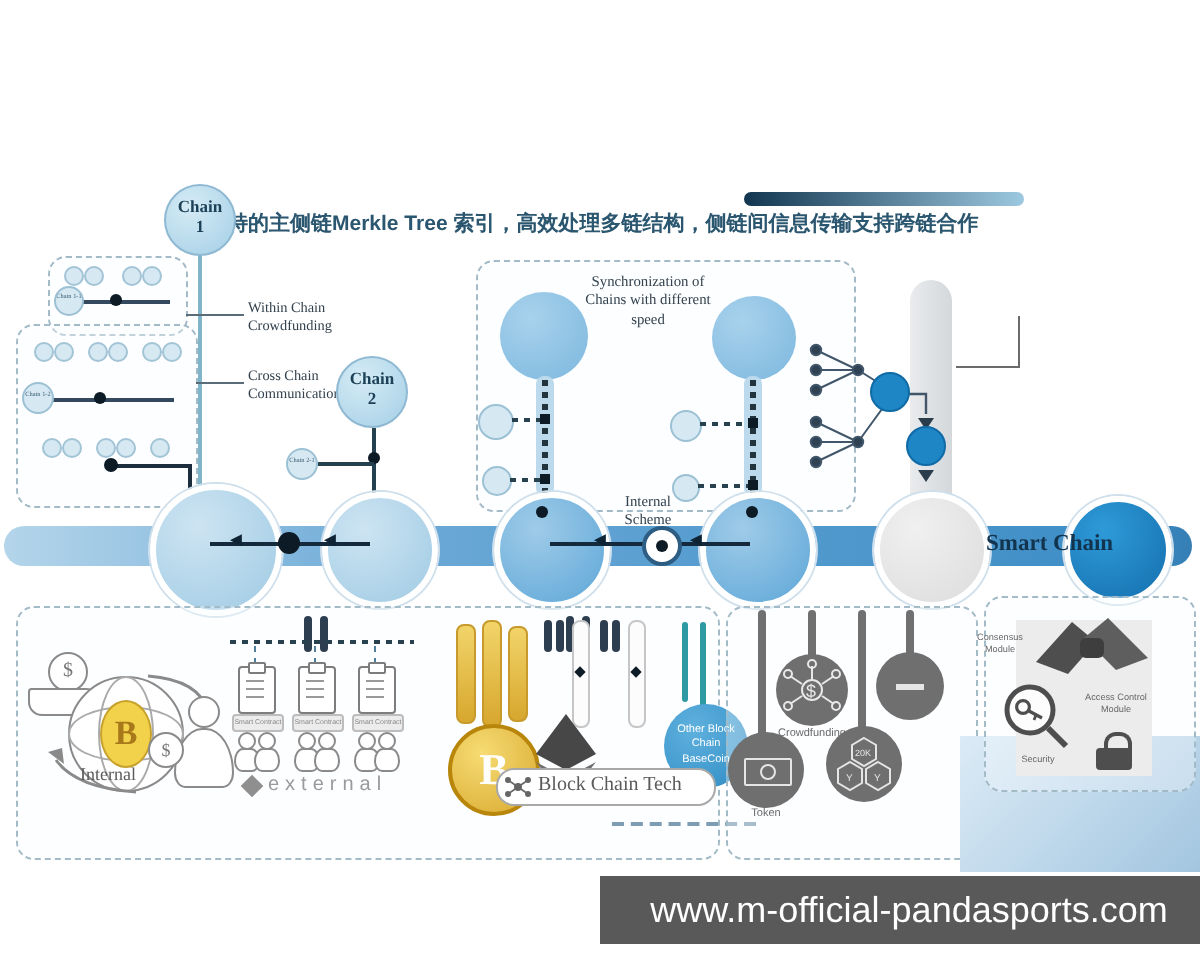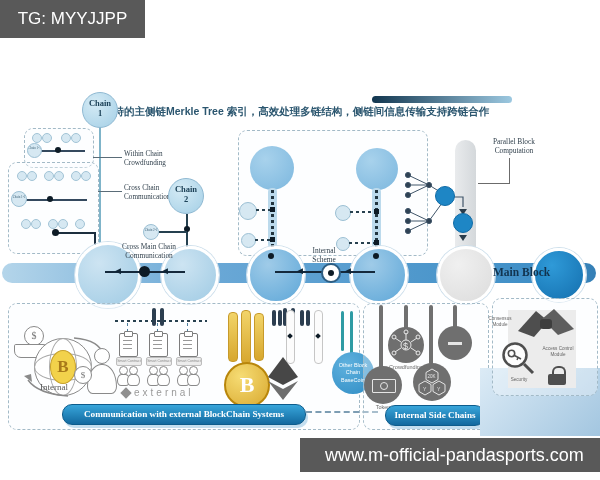--- a/index.html
+++ b/index.html
@@ -94,23 +94,23 @@
   <div class="abs chain-circle" style="left:168px;top:178px;width:36px;height:36px;font-size:8.5px;padding-top:5px;box-sizing:border-box;">
     <div>Chain</div>
     <div>2</div>
   </div>
   <div class="abs" style="left:186px;top:214px;width:2px;height:54px;background:#25404f;"></div>
   <div class="abs dot-black" style="left:184px;top:226px;width:6px;height:6px;"></div>
   <div class="abs dot-black" style="left:184px;top:250px;width:6px;height:6px;"></div>
   <div class="abs tiny-circle" style="left:143px;top:224px;width:16px;height:16px;font-size:3.2px;line-height:1.1;padding-top:4px;box-sizing:border-box;">Chain 2-1</div>
   <div class="abs" style="left:159px;top:231px;width:28px;height:1.5px;background:#25404f;"></div>
 
-  <div class="abs lbl" style="left:112px;top:242px;width:74px;font-size:7.4px;text-align:center;z-index:6;">Cross Main Chain Communication</div>
 
   <div class="abs dashbox" style="left:238px;top:130px;width:188px;height:124px;"></div>
+  <div class="abs lbl" style="left:288px;top:136px;width:72px;font-size:7.4px;text-align:center;">Synchronization of Chains with different speed</div>
 
   <div class="abs" style="left:250px;top:146px;width:44px;height:44px;border-radius:50%;background:radial-gradient(circle at 35% 30%,#a8d2ec,#7cb7de);"></div>
   <div class="abs" style="left:356px;top:148px;width:42px;height:42px;border-radius:50%;background:radial-gradient(circle at 35% 30%,#a8d2ec,#7cb7de);"></div>
 
   <div class="abs stem-blue" style="left:268px;top:188px;height:60px;"></div>
   <div class="abs stem-dots" style="left:271px;top:190px;height:58px;"></div>
   <div class="abs stem-blue" style="left:372px;top:188px;height:60px;"></div>
   <div class="abs stem-dots" style="left:375px;top:190px;height:58px;"></div>
 
   <div class="abs tiny-circle" style="left:239px;top:202px;width:16px;height:16px;"></div>
@@ -148,21 +148,20 @@
       <circle cx="27" cy="20" r="2.6"></circle>
         <circle cx="27" cy="56" r="2.6"></circle>
     </g>
     <path d="M43,32 L61,32 L61,42" stroke="#41566a" stroke-width="1.2" fill="none"></path>
     <circle cx="43" cy="31" r="9.5" fill="#1e86c5" stroke="#0f6aa5"></circle>
     <polygon points="57,44 65,44 61,50" fill="#2b3d4c"></polygon>
     <circle cx="61" cy="58" r="9.5" fill="#1e86c5" stroke="#0f6aa5"></circle>
     <polygon points="57,70 65,70 61,76" fill="#2b3d4c"></polygon>
   </svg>
 
-  <div class="abs lbl" style="left:478px;top:137px;width:72px;font-size:7.4px;text-align:center;">Parallel Block Computation</div>
   <div class="abs" style="left:509px;top:158px;width:1.2px;height:26px;background:#6b6b6b;"></div>
   <div class="abs" style="left:478px;top:183px;width:32px;height:1.2px;background:#6b6b6b;"></div>
 
   <div class="abs" style="left:2px;top:263px;width:594px;height:20px;border-radius:10px;
               background:linear-gradient(90deg,#b4d5ea,#6aa8d6 35%,#3e8ec6 92%,#357fb5);"></div>
 
   <div class="abs ring" style="left:75px;top:242px;width:60px;height:60px;background:radial-gradient(circle at 35% 30%,#cde4f2,#a0cbe4);"></div>
   <div class="abs ring" style="left:161px;top:246px;width:52px;height:52px;background:radial-gradient(circle at 35% 30%,#cde4f2,#a0cbe4);"></div>
   <div class="abs ring" style="left:247px;top:246px;width:52px;height:52px;background:radial-gradient(circle at 35% 30%,#9fcbe8,#5ea7d8);"></div>
   <div class="abs ring" style="left:350px;top:246px;width:52px;height:52px;background:radial-gradient(circle at 35% 30%,#9fcbe8,#5ea7d8);"></div>
@@ -180,21 +179,21 @@
   <div class="abs" style="left:343px;top:265px;font-size:10px;color:#0e2435;z-index:5;">◄</div>
   <div class="abs" style="left:321px;top:263px;width:16px;height:16px;border-radius:50%;background:#fff;
               border:2px solid #2d5d82;z-index:6;">
     <div class="abs dot-black" style="left:5px;top:5px;width:6px;height:6px;"></div>
   </div>
   <div class="abs lbl" style="left:300px;top:246px;width:48px;font-size:7.4px;text-align:center;z-index:6;">Internal Scheme</div>
 
   <div class="abs dot-black" style="left:268px;top:253px;width:6px;height:6px;z-index:5;"></div>
   <div class="abs dot-black" style="left:373px;top:253px;width:6px;height:6px;z-index:5;"></div>
 
-  <div class="abs" style="left:493px;top:266px;font-size:11.5px;font-weight:bold;color:#12344f;z-index:6;">Main Block</div>
+  <div class="abs" style="left:493px;top:266px;font-size:11.5px;font-weight:bold;color:#12344f;z-index:6;">Smart Chain</div>
 
   <div class="abs dashbox" style="left:8px;top:303px;width:350px;height:125px;"></div>
 
   <div class="abs" style="left:152px;top:308px;">
     <div class="bar-dark abs" style="left:0;top:0;"></div>
     <div class="bar-dark abs" style="left:8px;top:0;"></div>
   </div>
   <div class="abs" style="left:283px;top:308px;">
     <div class="bar-dark abs" style="left:0;top:0;"></div>
     <div class="bar-dark abs" style="8px;left:8px;top:0;"></div>
@@ -281,22 +280,37 @@
     <polygon points="16,0 31,20 16,28 1,20" fill="#474747"></polygon>
     <polygon points="1,24 16,32 31,24 16,43" fill="#6e6e6e"></polygon>
   </svg>
 
   <div class="abs bar-teal" style="left:341px;top:311px;height:40px;"></div>
   <div class="abs bar-teal" style="left:350px;top:311px;height:45px;"></div>
   <div class="abs" style="left:332px;top:352px;width:42px;height:42px;border-radius:50%;background:radial-gradient(circle at 35% 30%,#5fb1de,#2f8cc4);
               color:#fff;font-size:5.5px;text-align:center;display:flex;align-items:center;justify-content:center;
               padding:3px;box-sizing:border-box;font-family:'Liberation Sans',sans-serif;line-height:1.3;">Other Block Chain BaseCoin</div>
 
-
-  <div class="abs banner" style="left:62px;top:404px;width:242px;height:19px;font-size:9.2px;line-height:19px;">Communication with external BlockChain Systems</div>
+  <div class="abs" style="left:248px;top:384px;width:108px;height:17px;background:#fff;border:1px solid #a8a8a8;border-radius:9px;">
+    <svg class="abs" style="left:3px;top:2px;" width="14" height="13" viewBox="0 0 14 13">
+      <g stroke="#666" stroke-width="0.8" fill="#666">
+        <circle cx="7" cy="6.5" r="1.6"></circle>
+        <circle cx="2" cy="3" r="1.1"></circle>
+          <circle cx="12" cy="3" r="1.1"></circle>
+        <circle cx="2" cy="10" r="1.1"></circle>
+          <circle cx="12" cy="10" r="1.1"></circle>
+        <line x1="7" y1="6.5" x2="2" y2="3"></line>
+          <line x1="7" y1="6.5" x2="12" y2="3"></line>
+        <line x1="7" y1="6.5" x2="2" y2="10"></line>
+          <line x1="7" y1="6.5" x2="12" y2="10"></line>
+      </g>
+    </svg>
+    <div class="abs" style="left:20px;top:2px;font-size:10px;color:#5a5a5a;">Block Chain Tech</div>
+  </div>
+
 
   <div class="abs" style="left:306px;top:411px;width:72px;height:0;border-top:2px dashed #7d9db3;"></div>
 
   <div class="abs dashbox" style="left:363px;top:303px;width:124px;height:125px;"></div>
 
   <div class="abs stem-gray" style="left:379px;top:305px;height:64px;"></div>
   <div class="abs stem-gray" style="left:404px;top:305px;height:26px;"></div>
   <div class="abs stem-gray" style="left:429px;top:305px;height:60px;"></div>
   <div class="abs stem-gray" style="left:453px;top:305px;height:24px;"></div>
 
@@ -337,21 +351,20 @@
         <polygon points="19,6 25,9.5 25,16.5 19,20 13,16.5 13,9.5"></polygon>
         <polygon points="12,18 18,21.5 18,28.5 12,32 6,28.5 6,21.5"></polygon>
         <polygon points="26,18 32,21.5 32,28.5 26,32 20,28.5 20,21.5"></polygon>
       </g>
       <text x="14.5" y="15" font-size="4.5" fill="#e5e5e5" font-family="Liberation Sans,sans-serif">20K</text>
       <text x="10" y="27.5" font-size="5" fill="#e5e5e5" font-family="Liberation Sans,sans-serif">Y</text>
       <text x="24" y="27.5" font-size="5" fill="#e5e5e5" font-family="Liberation Sans,sans-serif">Y</text>
     </svg>
   </div>
 
-  <div class="abs banner" style="left:385px;top:405px;width:98px;height:19px;font-size:9.2px;line-height:19px;">Internal Side Chains</div>
 
   <div class="abs" style="left:480px;top:368px;width:120px;height:68px;background:linear-gradient(135deg,#dcebf6,#a3c6e0);"></div>
 
   <div class="abs dashbox" style="left:492px;top:298px;width:104px;height:96px;"></div>
   <div class="abs" style="left:508px;top:310px;width:68px;height:78px;background:#ececec;"></div>
 
   <svg class="abs" style="left:516px;top:301px;" width="60" height="40" viewBox="0 0 60 40">
     <path d="M2,30 L20,10 L32,20 L18,36 Z" fill="#4e4e4e"></path>
     <path d="M58,28 L38,8 L26,18 L42,34 Z" fill="#5e5e5e"></path>
     <rect x="24" y="18" width="12" height="10" rx="3" fill="#3e3e3e"></rect>
@@ -366,16 +379,15 @@
     <line x1="18" y1="17.5" x2="17" y2="20" stroke="#4e4e4e" stroke-width="1.4"></line>
   </svg>
   <div class="abs" style="left:538px;top:346px;width:40px;font-size:4.6px;color:#666;text-align:center;font-family:'Liberation Sans',sans-serif;line-height:1.3;">Access Control Module</div>
 
   <div class="abs" style="left:547px;top:366px;width:22px;height:20px;">
     <div class="abs" style="left:5px;top:0;width:10px;height:9px;border:2.5px solid #4e4e4e;border-bottom:none;border-radius:6px 6px 0 0;"></div>
     <div class="abs" style="left:1px;top:8px;width:18px;height:11px;background:#4e4e4e;border-radius:2px;"></div>
   </div>
   <div class="abs" style="left:503px;top:377px;width:32px;font-size:4.6px;color:#666;text-align:center;font-family:'Liberation Sans',sans-serif;">Security</div>
 
-  <div class="abs wm" style="left:0;top:0;width:145px;height:38px;font-size:17px;z-index:20;">TG: MYYJJPP</div>
   <div class="abs wm" style="left:300px;top:438px;width:309px;height:34px;font-size:18px;z-index:20;">www.m-official-pandasports.com</div>
 
 </div>
 
 </body></html>

